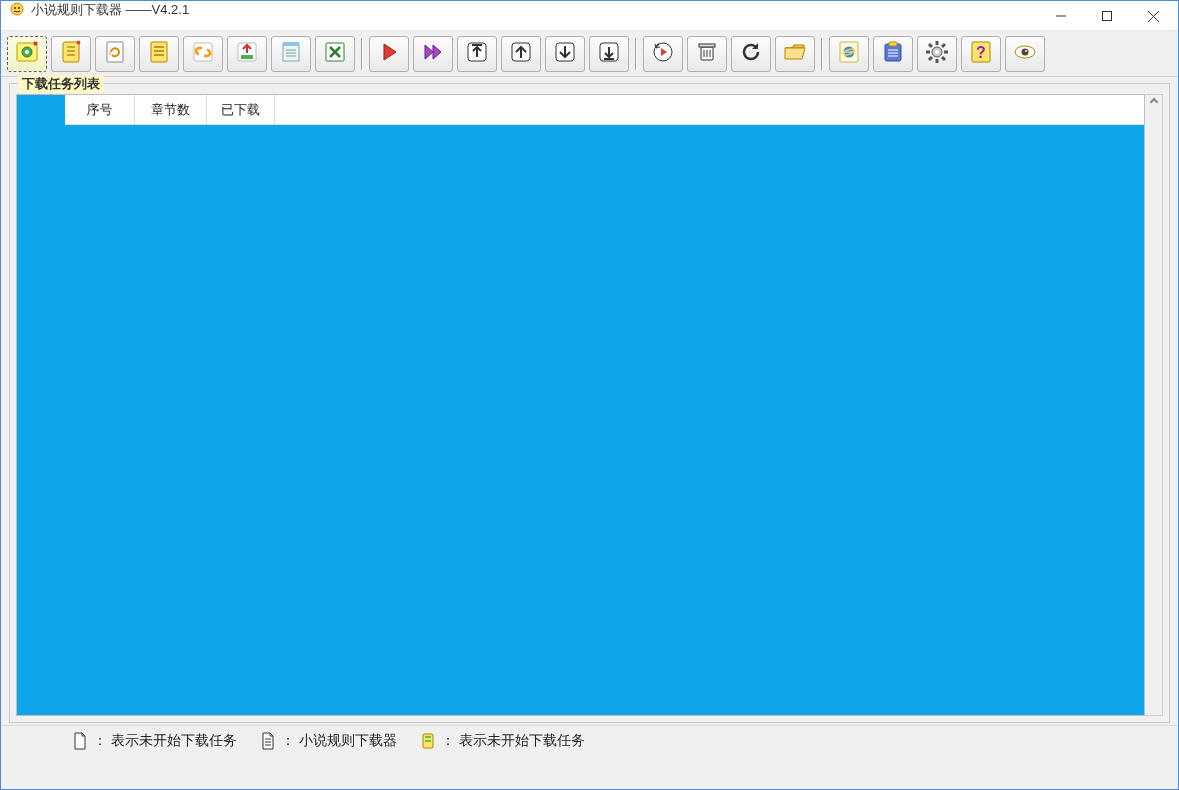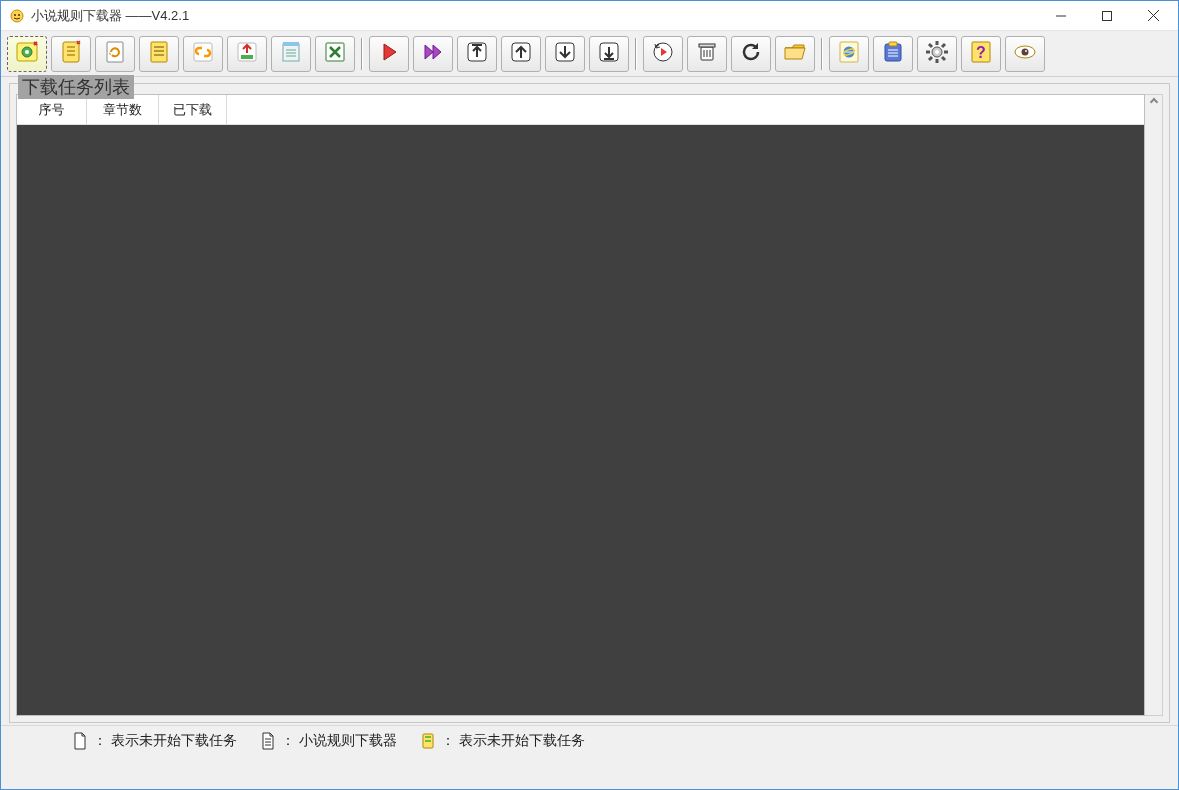--- a/index.html
+++ b/index.html
@@ -9,21 +9,20 @@
   background: #f0f0f0;
   width: 1179px;
   height: 790px;
   overflow: hidden;
   border: 1px solid #4a90d9;
 }
 .titlebar {
   height: 30px;
   background: #fff;
   display: flex;
-  align-items: center;
   padding: 0 2px 0 8px;
   border-bottom: 1px solid #e5e5e5;
 }
 .titlebar-icon {
   width: 16px; height: 16px; margin-right: 6px;
   display: flex; align-items: center; justify-content: center;
 }
 .titlebar-title { flex: 0 0 auto; color: #333; }
 .titlebar-spacer { flex: 1; }
 .win-btn {
@@ -64,34 +63,36 @@
   margin: 6px 8px 2px 8px;
   border: 1px solid #c8c8c8;
   position: relative;
   height: 640px;
   background: #f0f0f0;
   padding: 10px 6px 6px 6px;
 }
 .group-label {
   position: absolute;
   top: -9px; left: 8px;
-  background: #a3a3a3;
+  background: #fef9c3;
   padding: 0 4px;
-  font-size: 18px;
+  font-size: 13px;
   color: #333;
+  font-weight: bold;
 }
 .table-wrap {
   display: flex;
   height: 100%;
 }
 .table-area {
   flex: 1;
-  background: #404040;
+  background: #0ea5e9;
   border: 1px solid #bfbfbf;
   overflow: hidden;
+  padding-left: 48px;
 }
 .thead {
   display: flex;
   height: 30px;
   background: #fff;
   border-bottom: 1px solid #e0e0e0;
 }
 .th {
   border-right: 1px solid #dadada;
   display: flex; align-items: center; justify-content: center;

